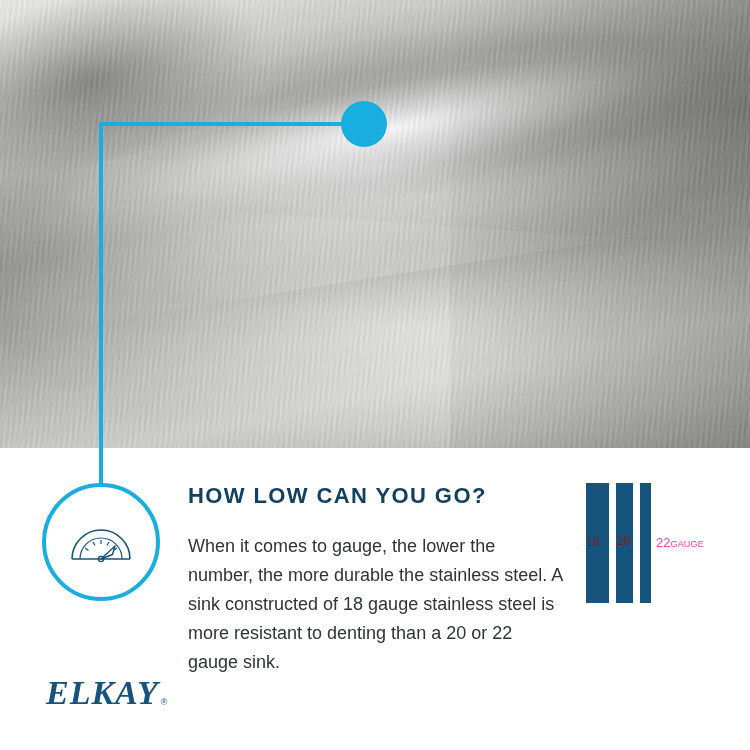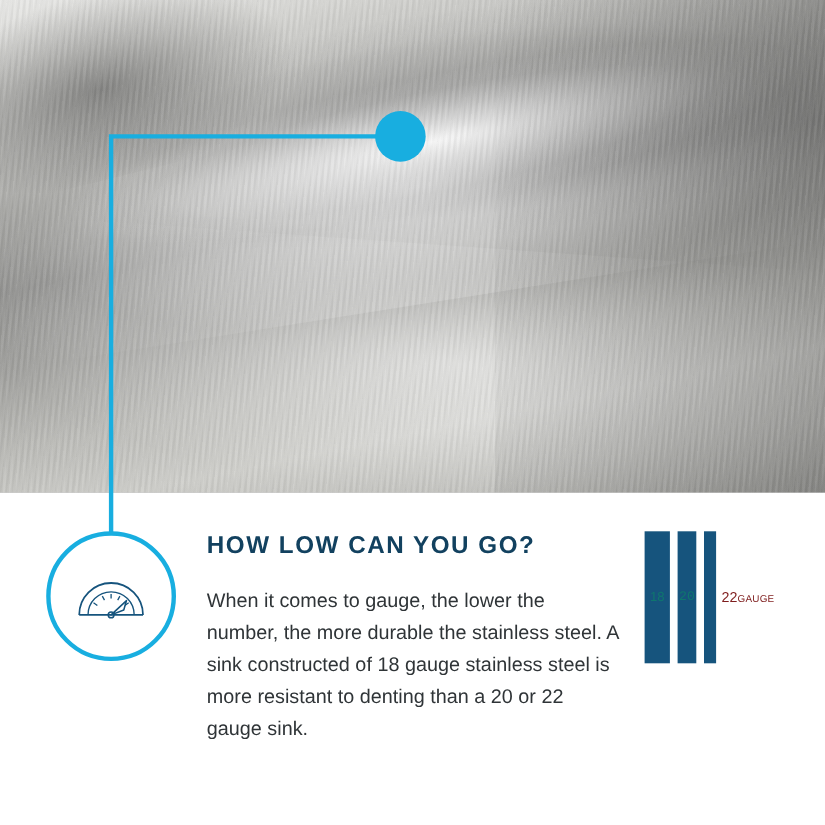--- a/index.html
+++ b/index.html
@@ -220,32 +220,31 @@
     background: #16547d;
     top: 0;
   }
   .bar-18 { left: 0px;  width: 23px; height: 120px; }
   .bar-20 { left: 30px; width: 17px; height: 120px; }
   .bar-22 { left: 54px; width: 11px; height: 120px; }
   .bar-label {
     position: absolute;
     top: 52px;
     font-size: 12px;
-    color: #0f766e;
-    text-align: center;
+    color: #7f1d1d;
     font-family: "Liberation Sans", sans-serif;
   }
   .lbl-18 { left: 0px;  width: 23px; }
   .lbl-20 { left: 30px; width: 17px; font-family: Liberation Mono, monospace; }
   .lbl-22 {
     position: absolute;
     left: 70px;
     top: 52px;
     font-size: 13px;
-    color: #7f1d1d;
+    color: #ec4899;
     font-family: "Liberation Sans", sans-serif;
     white-space: nowrap;
   }
   .lbl-22 .small {
     font-size: 9px;
     letter-spacing: 0.2px;
   }
 
   
   .logo {
@@ -320,14 +319,18 @@
 
   <div class="bars">
     <div class="bar bar-18"></div>
     <div class="bar bar-20"></div>
     <div class="bar bar-22"></div>
     <div class="bar-label lbl-18">18</div>
     <div class="bar-label lbl-20">20</div>
     <div class="lbl-22"><span>22</span><span class="small">GAUGE</span></div>
   </div>
 
+  <div class="logo">
+    <span class="logo-text">ELKAY</span>
+    <span class="logo-reg">®</span>
+  </div>
 
 </div>
 
 </body></html>

